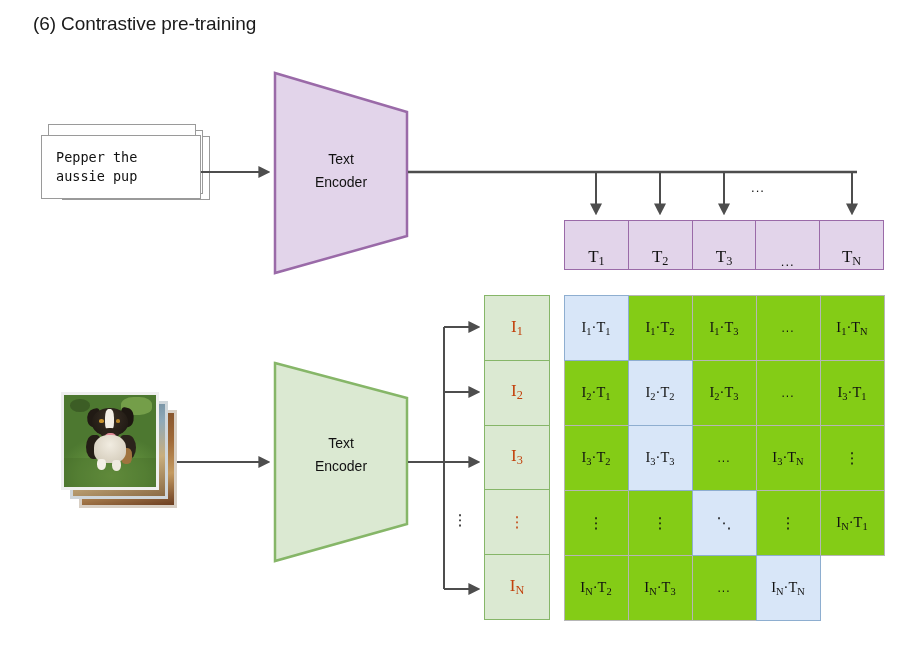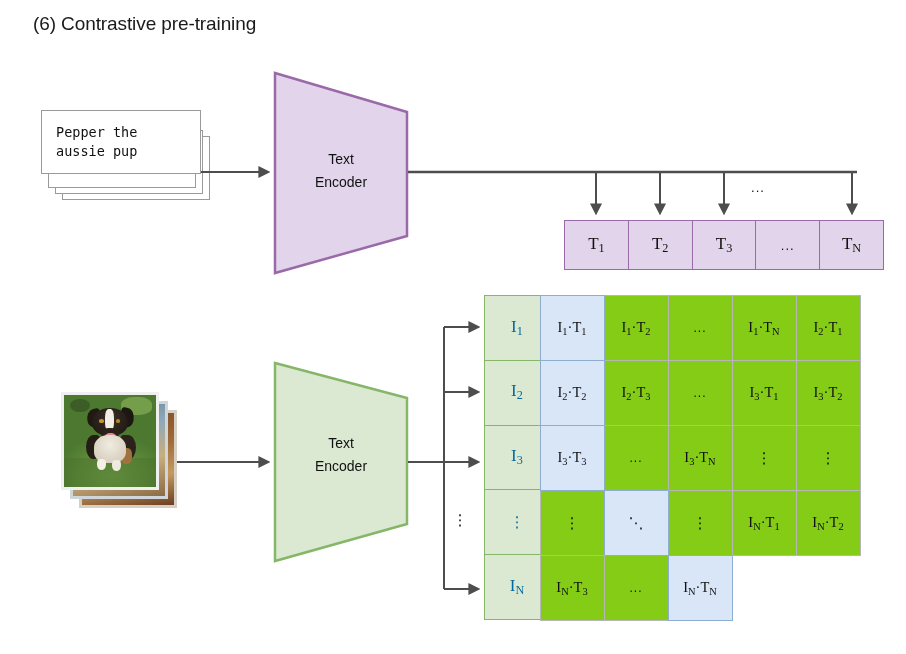--- a/index.html
+++ b/index.html
@@ -27,21 +27,21 @@
 
   
   .card {
     position: absolute;
     background: #ffffff;
     border: 1px solid #9a9a9a;
   }
   #card-shadow-3 { left: 62px; top: 136px; width: 148px; height: 64px; }
   #card-shadow-2 { left: 55px; top: 130px; width: 148px; height: 64px; }
   #card-shadow-1 { left: 48px; top: 124px; width: 148px; height: 64px; }
-  #card-front    { left: 41px; top: 110px; width: 160px; height: 64px; z-index: 4; }
+  #card-front    { left: 41px; top: 135px; width: 160px; height: 64px; z-index: 4; }
   #card-front .card-text {
     position: absolute;
     left: 14px; top: 12px;
     font-family: "DejaVu Sans Mono", "Liberation Mono", monospace;
     font-size: 13.5px;
     line-height: 19px;
     color: #111;
     white-space: pre;
   }
 
@@ -135,21 +135,21 @@
     position: absolute;
     left: 564px; top: 220px;
     width: 320px; height: 50px;
     display: flex;
   }
   #t-row .tcell {
     flex: 1 1 0;
     border: 1px solid #9a6aa8;
     margin-left: -1px;
     background: #e2d4ea;
-    display: flex; align-items: center; justify-content: center;
+    display: flex; align-items: flex-end; justify-content: center;
     font-family: "Liberation Serif", serif;
     font-size: 17px;
     color: #111;
   }
   #t-row .tcell:first-child { margin-left: 0; }
   #t-row .tcell.dots { font-family: "Liberation Sans", sans-serif; font-size: 13px; letter-spacing: 1px; }
 
   
   #i-col {
     position: absolute;
@@ -158,29 +158,29 @@
     display: flex; flex-direction: column;
   }
   #i-col .icell {
     flex: 1 1 0;
     border: 1px solid #86b668;
     margin-top: -1px;
     background: #dbe9d2;
     display: flex; align-items: center; justify-content: center;
     font-family: "Liberation Serif", serif;
     font-size: 17px;
-    color: #0369a1;
+    color: #c2410c;
   }
   #i-col .icell:first-child { margin-top: 0; }
   #i-col .icell.vdots { font-size: 15px; }
 
   
   #matrix {
     position: absolute;
-    left: 540px; top: 295px;
+    left: 564px; top: 295px;
     width: 320px; height: 325px;
     display: grid;
     grid-template-columns: repeat(5, 1fr);
     grid-template-rows: repeat(5, 1fr);
   }
   #matrix .mcell {
     border: 1px solid #b6b6b6;
     margin: -0.5px;
     background: #84cc16;
     display: flex; align-items: center; justify-content: center;
@@ -342,20 +342,23 @@
       </div>
   </div>
 
   <div id="matrix">
       <div class="mcell diag">
         <span>I<span class="sub">1</span>·T<span class="sub">1</span></span>
       </div>
       <div class="mcell">
         <span>I<span class="sub">1</span>·T<span class="sub">2</span></span>
       </div>
+      <div class="mcell">
+        <span>I<span class="sub">1</span>·T<span class="sub">3</span></span>
+      </div>
       <div class="mcell ell">
         <span>...</span>
       </div>
       <div class="mcell">
         <span>I<span class="sub">1</span>·T<span class="sub">N</span></span>
       </div>
       <div class="mcell">
         <span>I<span class="sub">2</span>·T<span class="sub">1</span></span>
       </div>
       <div class="mcell diag">

